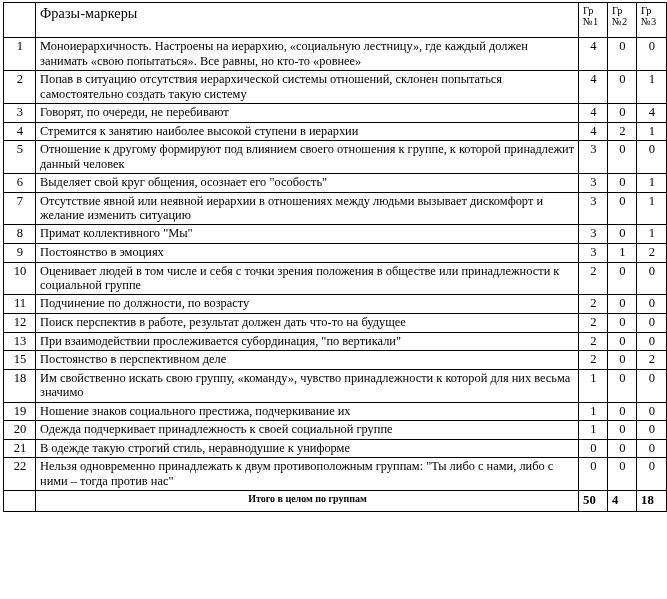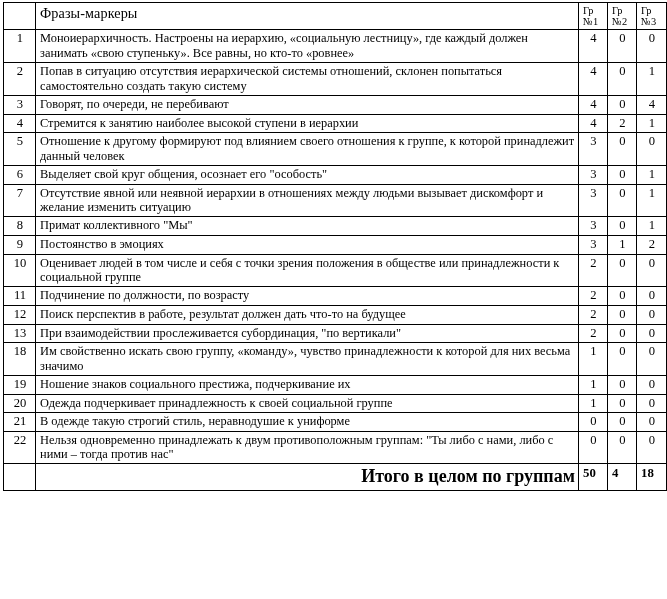--- a/index.html
+++ b/index.html
@@ -38,21 +38,21 @@
   }
   col.c-num  { width: 32px; }
   col.c-text { width: 543px; }
   col.c-g1   { width: 29px; }
   col.c-g2   { width: 29px; }
   col.c-g3   { width: 30px; }
 
   
   tr.head-row td {
     padding-top: 2px;
-    padding-bottom: 2px;
+    padding-bottom: 10px;
   }
   td.head-blank { }
   td.head-title {
     font-weight: bold;
     font-size: 14.2px;
     letter-spacing: .1px;
     padding-left: 7px;
     padding-top: 3px;
   }
   td.head-grp {
@@ -89,22 +89,22 @@
     background: #f2f2f2;
   }
 
   
   tr.total-row td {
     font-weight: bold;
     padding-top: 2px;
     padding-bottom: 3px;
   }
   td.total-label {
-    text-align: right;
-    font-size: 18px;
+    text-align: center;
+    font-size: 10px;
     padding-left: 0;
   }
   td.total-val {
     text-align: left;
     font-size: 12.8px;
   }
 </style>
 </head>
 <body>
 
@@ -130,21 +130,21 @@
           <span class="gl">№2</span>
         </td>
         <td class="head-grp">
           <span class="gl">Гр</span>
           <span class="gl">№3</span>
         </td>
       </tr>
 
     <tr class="data-row">
           <td class="idx">1</td>
-          <td class="phrase">Моноиерархичность. Настроены на иерархию, «социальную лестницу», где каждый должен занимать «свою ступеньку». Все равны, но кто-то «ровнее»</td>
+          <td class="phrase">Моноиерархичность. Настроены на иерархию, «социальную лестницу», где каждый должен занимать «свою попытаться». Все равны, но кто-то «ровнее»</td>
           <td class="val">4</td>
           <td class="val">0</td>
           <td class="val">0</td>
         </tr>
         <tr class="data-row">
           <td class="idx">2</td>
           <td class="phrase">Попав в ситуацию отсутствия иерархической системы отношений, склонен попытаться самостоятельно создать такую систему</td>
           <td class="val">4</td>
           <td class="val">0</td>
           <td class="val">1</td>
@@ -218,20 +218,27 @@
           <td class="val">2</td>
           <td class="val">0</td>
           <td class="val">0</td>
         </tr>
         <tr class="data-row">
           <td class="idx">13</td>
           <td class="phrase">При взаимодействии прослеживается субординация, "по вертикали"</td>
           <td class="val">2</td>
           <td class="val">0</td>
           <td class="val">0</td>
+        </tr>
+        <tr class="data-row">
+          <td class="idx">15</td>
+          <td class="phrase">Постоянство в перспективном деле</td>
+          <td class="val">2</td>
+          <td class="val">0</td>
+          <td class="val">2</td>
         </tr>
         <tr class="data-row">
           <td class="idx">18</td>
           <td class="phrase">Им свойственно искать свою группу, «команду», чувство принадлежности к которой для них весьма значимо</td>
           <td class="val">1</td>
           <td class="val">0</td>
           <td class="val">0</td>
         </tr>
         <tr class="data-row">
           <td class="idx">19</td>

